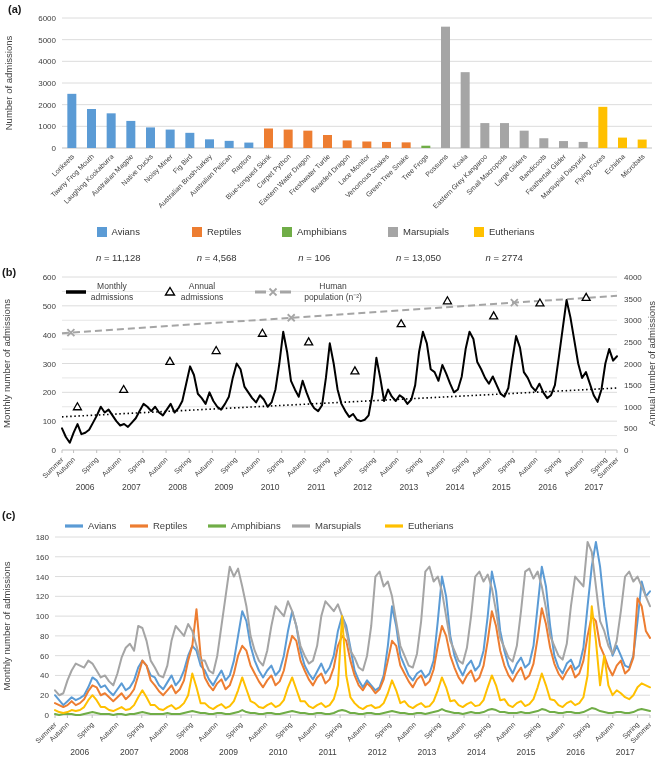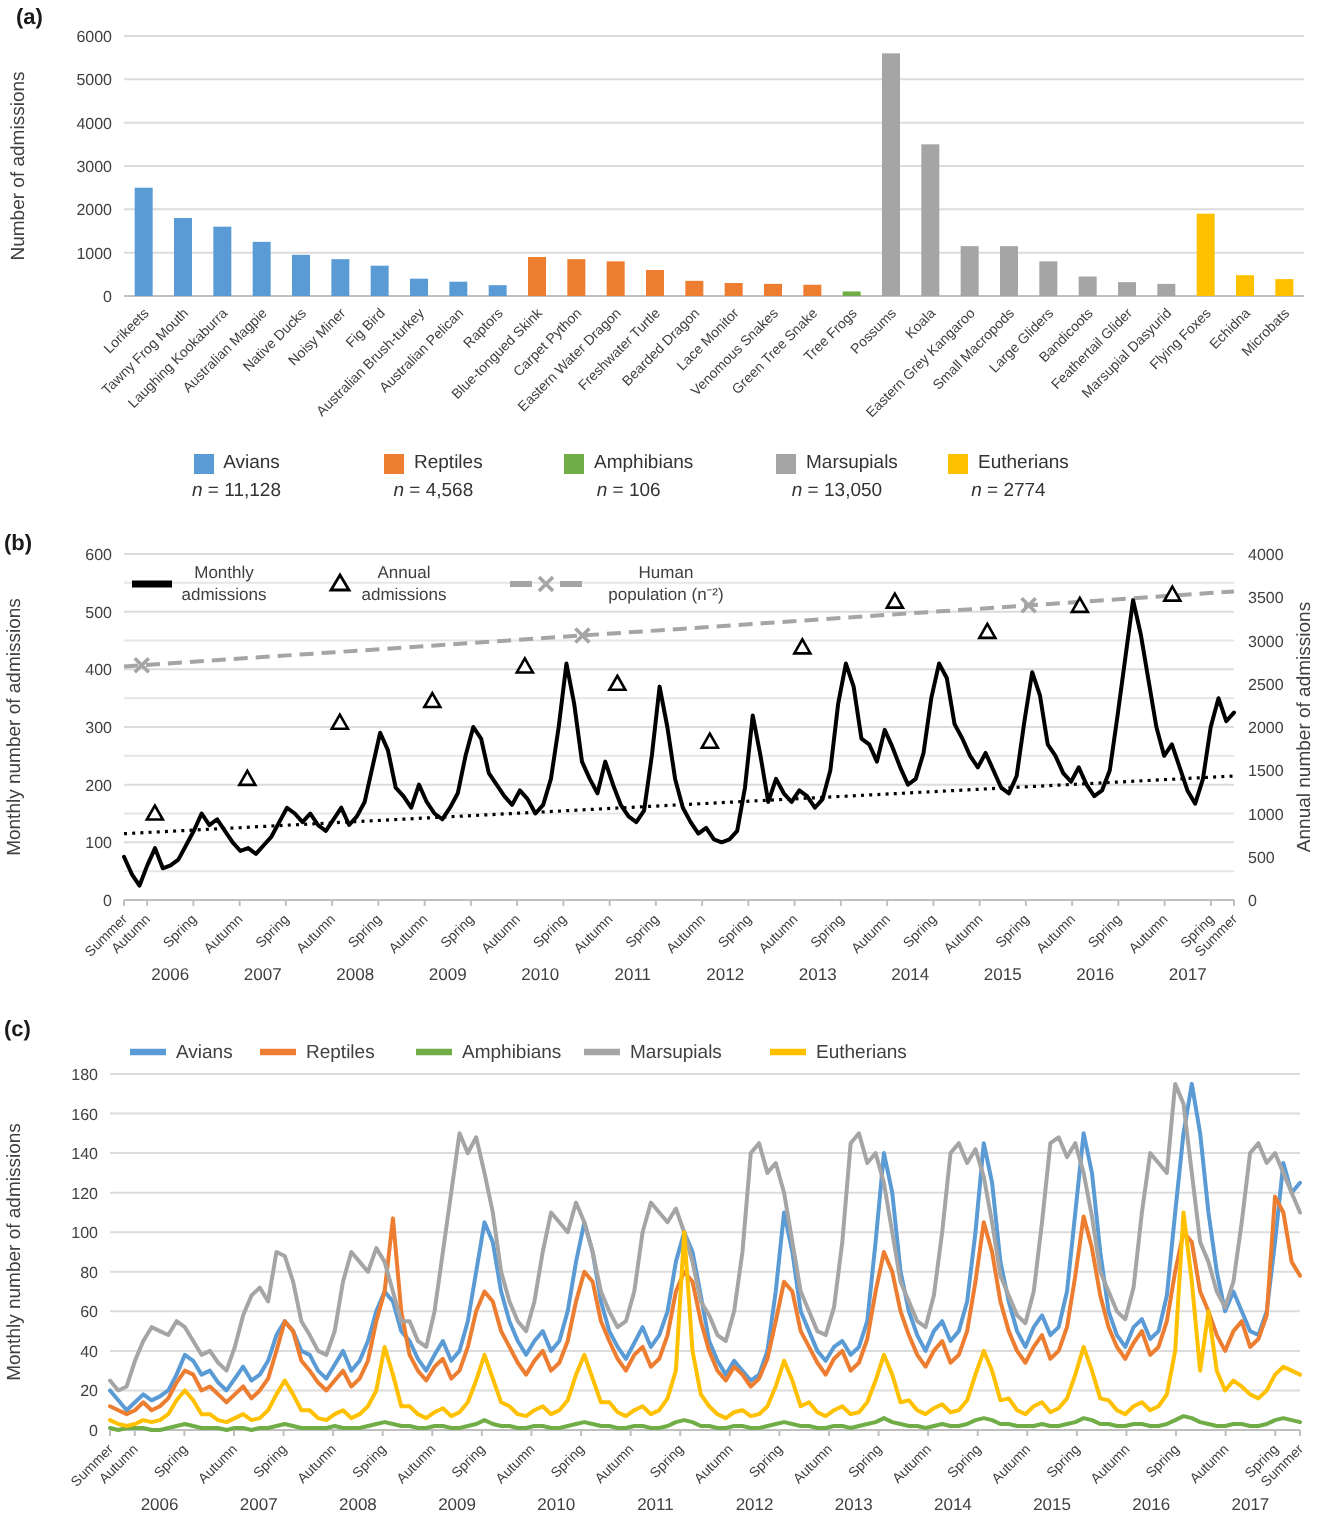--- a/index.html
+++ b/index.html
@@ -18,21 +18,21 @@
   #letter-b{left:2px;top:266px;}
   #letter-c{left:2px;top:509px;}
   #legend-a{
     position:absolute;left:0;top:226px;width:663px;height:36px;z-index:4;
   }
   .legend-a-col{
     position:absolute;top:0;display:inline-flex;flex-direction:column;align-items:center;
   }
   .legend-a-row{display:flex;align-items:center;gap:5px;font-size:9.5px;color:#333;}
   .legend-a-swatch{width:10px;height:10px;display:inline-block;}
-  .legend-a-n{font-size:9.5px;color:#333;margin-top:3px;}
+  .legend-a-n{font-size:9.5px;color:#333;margin-top:15px;}
   .legend-a-n i{font-style:italic;}
 </style>
 </head>
 <body>
 
 <div id="figure">
   <div class="panel-letter" id="letter-a">(a)</div>
   <div class="panel-letter" id="letter-b">(b)</div>
   <div class="panel-letter" id="letter-c">(c)</div>
 

